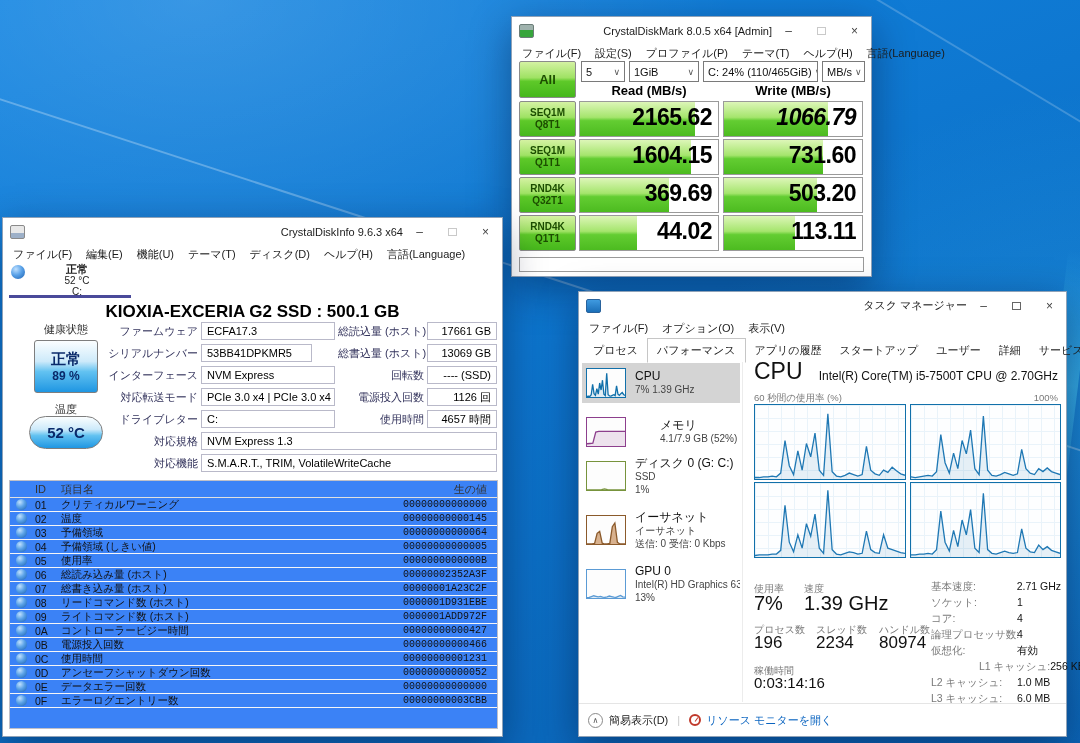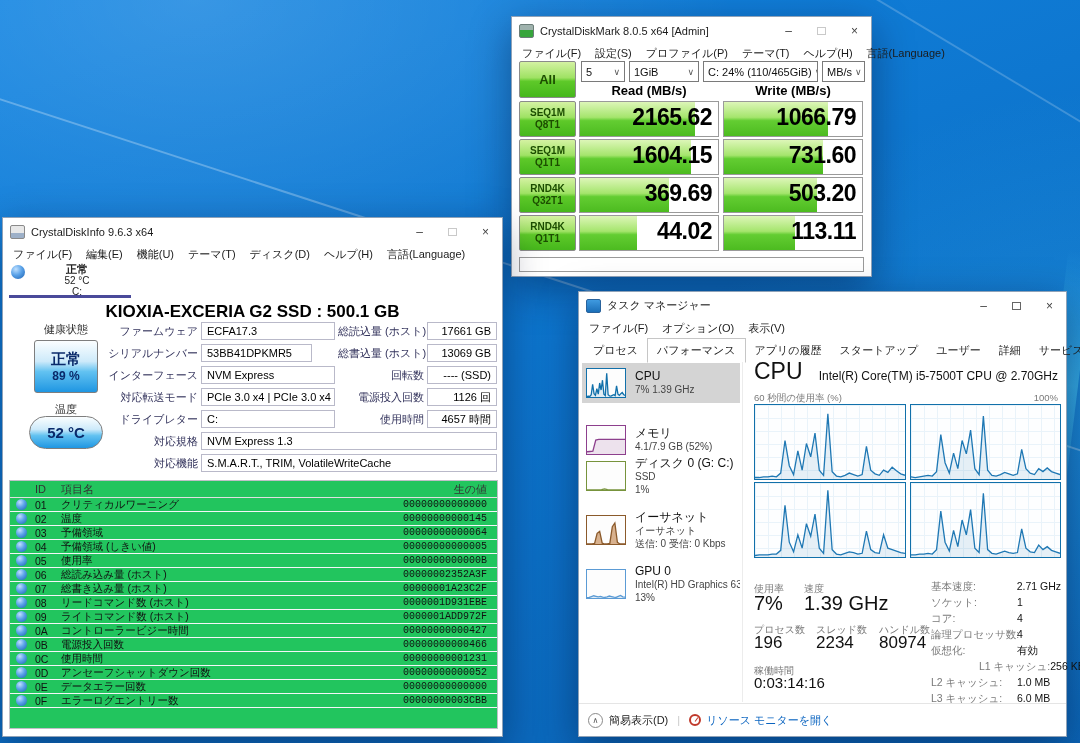--- a/index.html
+++ b/index.html
@@ -10,21 +10,21 @@
       radial-gradient(900px 520px at 18% 0%, rgba(255,255,255,.16), rgba(255,255,255,0) 60%),
       radial-gradient(760px 620px at 102% 58%, rgba(72,205,255,.22), rgba(0,0,0,0) 55%),
       linear-gradient(160deg,#1385e2 0%,#0d74cc 48%,#0a63b5 100%);}
   .beam{position:absolute;pointer-events:none;}
   .beam1{left:-10px;top:95px;width:1500px;height:2px;background:rgba(255,255,255,.28);transform:rotate(18deg);transform-origin:0 0;}
   .beam2{left:1052px;top:250px;width:26px;height:270px;background:linear-gradient(180deg,rgba(90,225,255,0),rgba(90,225,255,.40),rgba(90,225,255,0));transform:rotate(7deg);}
   .beam3{left:830px;top:-30px;width:600px;height:2px;background:rgba(255,255,255,.20);transform:rotate(31deg);transform-origin:0 0;}
 
   .win{position:absolute;background:#fff;border:1px solid #8fa2b8;box-shadow:0 12px 38px rgba(0,10,40,.40);font-size:11px;}
   .tbar{display:flex;align-items:center;height:27px;padding-left:7px;background:#fff;}
-  .ttl{flex:1;font-size:11px;color:#1b1b1b;white-space:nowrap;overflow:hidden;}
+  .ttl{flex:1;font-size:11px;color:#1b1b1b;white-space:nowrap;overflow:hidden;text-align:right;}
   .wbtns{display:flex;height:100%;}
   .wbtn{width:33px;height:100%;display:flex;align-items:center;justify-content:center;color:#444;font-size:12px;}
   .wbtn .maxbox{display:inline-block;width:9px;height:8px;border:1px solid #666;}
   .wbtn.dis{color:#bbb;} .wbtn.dis .maxbox{border-color:#c9c9c9;}
   .appico{width:15px;height:14px;margin-right:6px;border-radius:2px;flex:0 0 auto;}
   .menubar{display:flex;align-items:center;height:19px;padding:0 3px;background:#fff;}
   .mitem{padding:2px 7px;color:#1b1b1b;white-space:nowrap;}
 
   
   #cdm{left:511px;top:16px;width:361px;height:261px;}
@@ -60,21 +60,21 @@
     display:flex;flex-direction:column;align-items:center;justify-content:center;color:#0a2a6a;font-weight:bold;}
   .cdi-health .l1{font-size:15px;} .cdi-health .l2{font-size:12px;}
   .cdi-temp{position:absolute;left:26px;top:198px;width:74px;height:33px;border:1px solid #7e7e7e;border-radius:17px;
     background:linear-gradient(180deg,#fbfeff 0%,#cdeafa 40%,#62c2f1 60%,#1f96e2 100%);
     display:flex;align-items:center;justify-content:center;color:#0a2a6a;font-weight:bold;font-size:15px;}
   .cdi-frow{position:absolute;height:18px;}
   .flabel{position:absolute;top:2px;font-size:11px;color:#33335c;text-align:right;white-space:nowrap;}
   .fbox{position:absolute;top:0;height:18px;border:1px solid #b9b9c9;background:#fff;font-size:11px;color:#000;
     display:flex;align-items:center;padding:0 5px;white-space:nowrap;overflow:hidden;}
   .fbox.num{justify-content:flex-end;}
-  .smart{position:absolute;left:6px;top:232px;width:489px;height:279px;border:1px solid #c0c0c8;background:#22c55e;overflow:hidden;}
+  .smart{position:absolute;left:6px;top:232px;width:489px;height:279px;border:1px solid #c0c0c8;background:#3b82f6;overflow:hidden;}
   .smart-head{display:flex;height:17px;align-items:center;border-bottom:1px solid #e0e0e0;color:#333;}
   .smart-head .sid,.smart-row .sid{width:26px;text-align:left;}
   .smart-head .sname{flex:1;}
   .smart-row{display:flex;height:14px;align-items:center;font-size:10.5px;border-bottom:1px solid #f5f5f7;color:#111;}
   .smart-row .sdot{width:11px;height:11px;border-radius:50%;margin:0 8px 0 6px;flex:0 0 auto;
     background:radial-gradient(circle at 35% 30%,#bfe0ff 0%,#5aa2e8 45%,#1a5fb0 100%);}
   .smart-head .sdotpad{width:25px;}
   .smart-row .sname{flex:1;white-space:nowrap;overflow:hidden;}
   .smart-row .sraw,.smart-head .sraw{width:118px;text-align:right;padding-right:10px;font-family:"Liberation Mono","DejaVu Sans Mono",monospace;font-size:10px;}
   .smart-head .sraw{font-family:Liberation Mono, monospace;font-size:11px;}
@@ -165,21 +165,21 @@
 
     <div>
       <div class="cdm-label" style="top:84px;">
         <span>SEQ1M</span>
           <span>Q8T1</span>
       </div>
       <div class="cdm-cell" style="left:67px;top:84px;">
         <div class="cdm-fill" style="width: 83.4%;"></div>
         <span class="cdm-val">2165.62</span>
       </div>
-      <div class="cdm-cell" style="left:211px;top:84px;">
+      <div class="cdm-cell" style="left:211px;top:84px;font-style:italic;">
         <div class="cdm-fill" style="width: 75.7%;"></div>
         <span class="cdm-val">1066.79</span>
       </div>
     </div>
     <div>
       <div class="cdm-label" style="top:122px;">
         <span>SEQ1M</span>
           <span>Q1T1</span>
       </div>
       <div class="cdm-cell" style="left:67px;top:122px;">
@@ -438,21 +438,21 @@
           <svg viewBox="0 0 100 100" preserveAspectRatio="none">
             <polygon fill="rgba(17,112,170,0.12)" points="0,100 0.00,98.00 3.70,97.00 7.41,98.00 11.11,92.00 14.81,55.00 18.52,88.00 22.22,94.00 25.93,70.00 29.63,90.00 33.33,50.00 37.04,75.00 40.74,40.00 44.44,90.00 48.15,95.00 51.85,15.00 55.56,92.00 59.26,96.00 62.96,97.00 66.67,94.00 70.37,92.00 74.07,95.00 77.78,60.00 81.48,90.00 85.19,94.00 88.89,88.00 92.59,84.00 96.30,91.00 100.00,95.00 100,100"></polygon>
             <polyline fill="none" stroke="#1170aa" stroke-width="1.3" vector-effect="non-scaling-stroke" points="0.00,98.00 3.70,97.00 7.41,98.00 11.11,92.00 14.81,55.00 18.52,88.00 22.22,94.00 25.93,70.00 29.63,90.00 33.33,50.00 37.04,75.00 40.74,40.00 44.44,90.00 48.15,95.00 51.85,15.00 55.56,92.00 59.26,96.00 62.96,97.00 66.67,94.00 70.37,92.00 74.07,95.00 77.78,60.00 81.48,90.00 85.19,94.00 88.89,88.00 92.59,84.00 96.30,91.00 100.00,95.00"></polyline>
           </svg>
         </span>
       <span class="side-txt">
         <span class="nm">CPU</span><br>
         <span class="s2">7% 1.39 GHz</span>
       </span>
     </div>
-    <div class="side-item" style="top:128px;height:40px;">
+    <div class="side-item" style="top:120px;height:40px;gap:25px;">
       <span class="thumb" style="border:1px solid #8d3f8d;">
           <svg viewBox="0 0 100 100" preserveAspectRatio="none">
             <polygon fill="rgba(141,63,141,0.14)" points="0,100 0.00,92.00 7.69,91.00 15.38,90.00 23.08,50.00 30.77,48.00 38.46,48.00 46.15,48.00 53.85,48.00 61.54,48.00 69.23,48.00 76.92,48.00 84.62,48.00 92.31,48.00 100.00,48.00 100,100"></polygon>
             <polyline fill="none" stroke="#8d3f8d" stroke-width="1.3" vector-effect="non-scaling-stroke" points="0.00,92.00 7.69,91.00 15.38,90.00 23.08,50.00 30.77,48.00 38.46,48.00 46.15,48.00 53.85,48.00 61.54,48.00 69.23,48.00 76.92,48.00 84.62,48.00 92.31,48.00 100.00,48.00"></polyline>
           </svg>
         </span>
       <span class="side-txt">
         <span class="nm">メモリ</span><br>
         <span class="s2">4.1/7.9 GB (52%)</span>
       </span>

